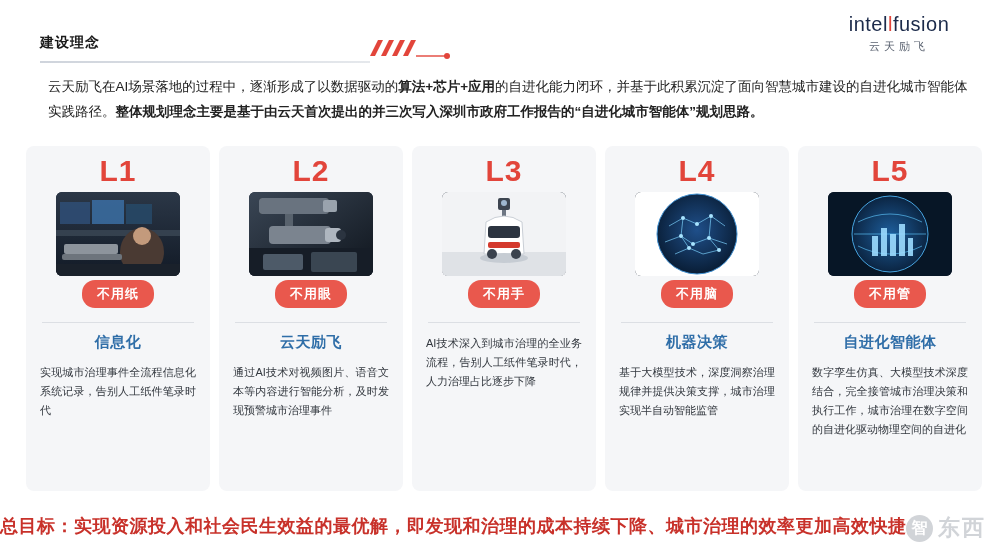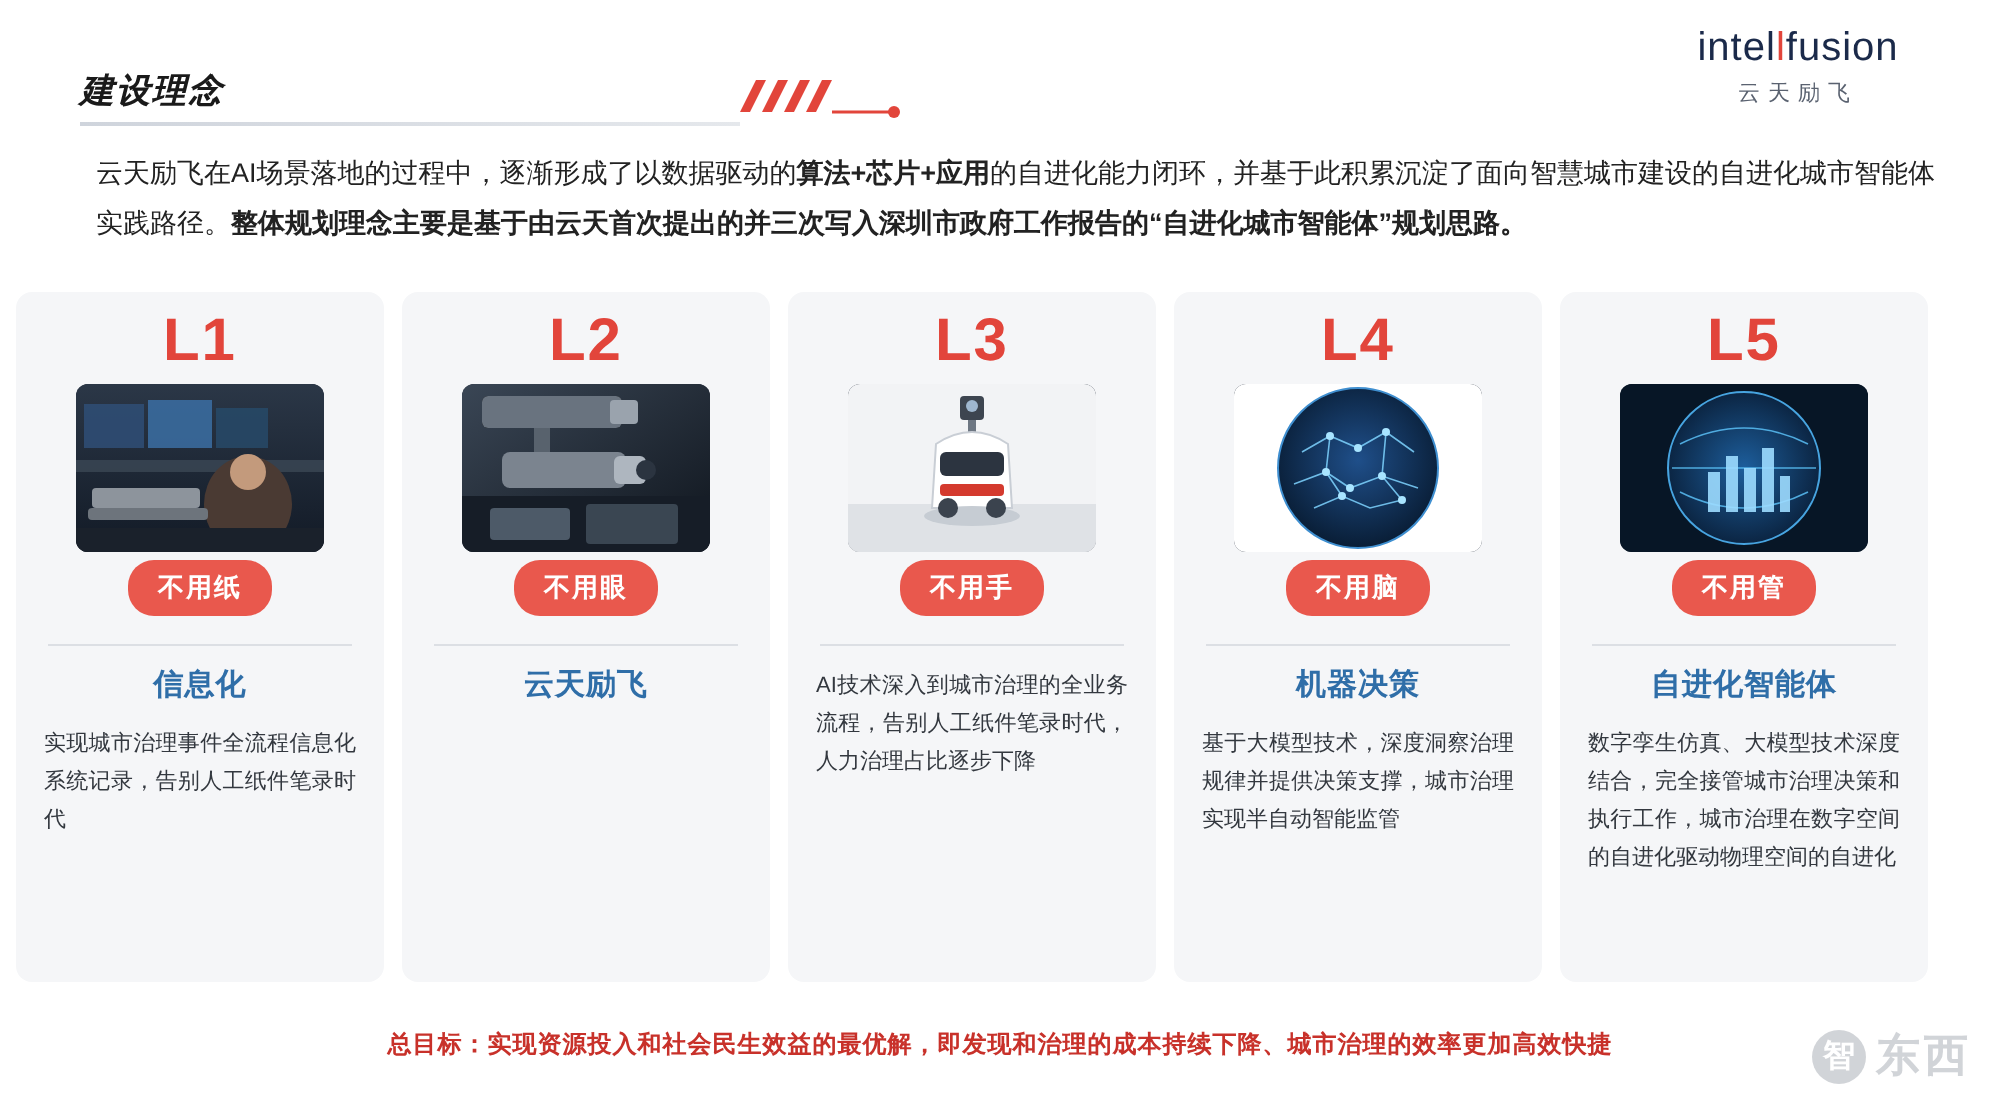--- a/index.html
+++ b/index.html
@@ -18,25 +18,24 @@
 
   
   .header {
     position: absolute;
     left: 0; top: 0;
     width: 1000px; height: 66px;
   }
   .title {
     position: absolute;
     left: 40px; top: 34px;
-    font-size: 17px;
+    font-size: 14px;
     font-weight: bold;
     color: #1a1a1a;
     letter-spacing: 1px;
-    font-style: italic;
   }
   .title-underline {
     position: absolute;
     left: 40px; top: 61px;
     width: 330px; height: 2px;
     background: linear-gradient(to right, #cfd4dc 0%, #e5e8ec 100%);
   }
   .title-deco {
     position: absolute;
     left: 360px; top: 38px;
@@ -72,21 +71,21 @@
     width: 930px;
     font-size: 13.5px;
     line-height: 25px;
     color: #222;
   }
   .intro .b { font-weight: bold; }
 
   
   .cards {
     position: absolute;
-    left: 8px; top: 146px;
+    left: 26px; top: 146px;
     width: 956px; height: 345px;
     display: flex;
     gap: 9px;
     justify-content: flex-end;
   }
   .card {
     position: relative;
     width: 184px; height: 345px;
     background: #f5f6f8;
     border-radius: 8px;
@@ -145,22 +144,22 @@
     line-height: 19px;
     color: #33383f;
     text-align: justify;
   }
 
   
   .footer {
     position: absolute;
     left: 0; top: 514px;
     width: 1000px;
-    text-align: center;
-    font-size: 12px;
+    text-align: left;
+    font-size: 18px;
     font-weight: bold;
     color: #c8312a;
     letter-spacing: 0.5px;
   }
 
   
   .watermark {
     position: absolute;
     right: 14px; bottom: 12px;
     display: flex;
@@ -268,20 +267,21 @@
           <rect x="0" y="56" width="124" height="28" fill="#161d27"></rect>
           <rect x="14" y="62" width="40" height="16" rx="2" fill="#4d5a68"></rect>
           <rect x="62" y="60" width="46" height="20" rx="2" fill="#3a4652"></rect>
         </svg>
       </div>
       <div class="badge-wrap">
         <span class="badge">不用眼</span>
       </div>
       <div class="card-sep"></div>
       <div class="card-head">云天励飞</div>
+      <div class="card-body">通过AI技术对视频图片、语音文本等内容进行智能分析，及时发现预警城市治理事件</div>
     </div>
 
     <div class="card">
       <div class="card-level">L3</div>
       <div class="thumb">
         <svg width="124" height="84" viewBox="0 0 124 84">
           <rect width="124" height="84" fill="#f2f3f5"></rect>
           <rect x="0" y="60" width="124" height="24" fill="#dfe2e6"></rect>
           <rect x="56" y="6" width="12" height="12" rx="2" fill="#3d4550"></rect>
           <circle cx="62" cy="11" r="3" fill="#9fb7cf"></circle>

